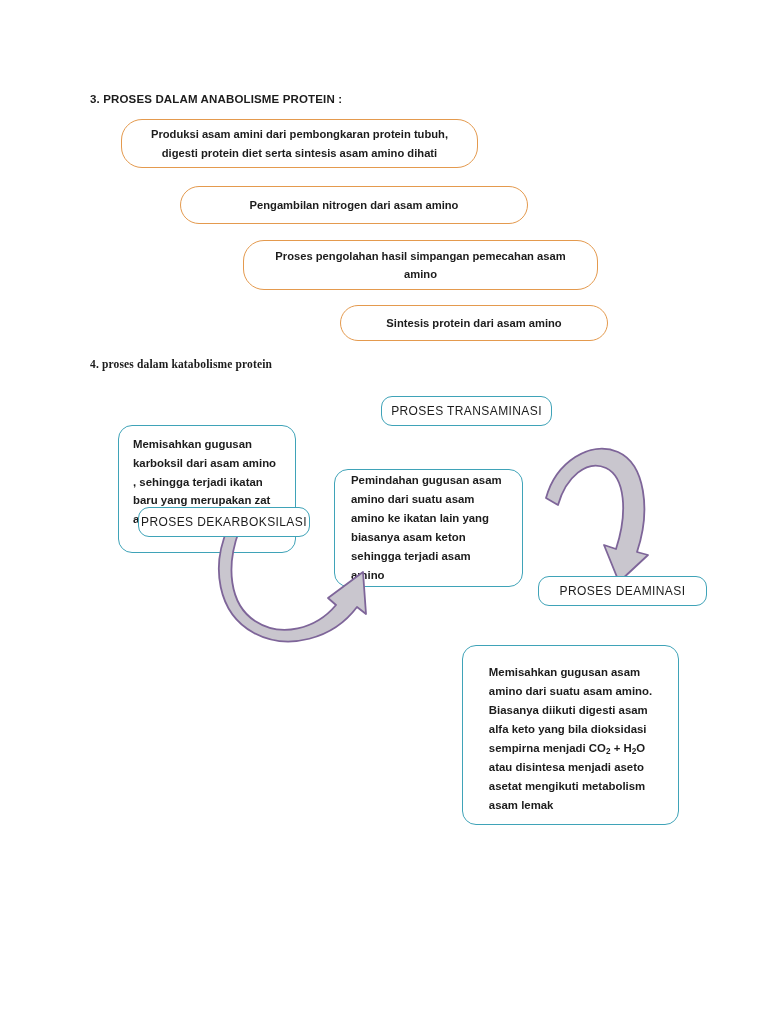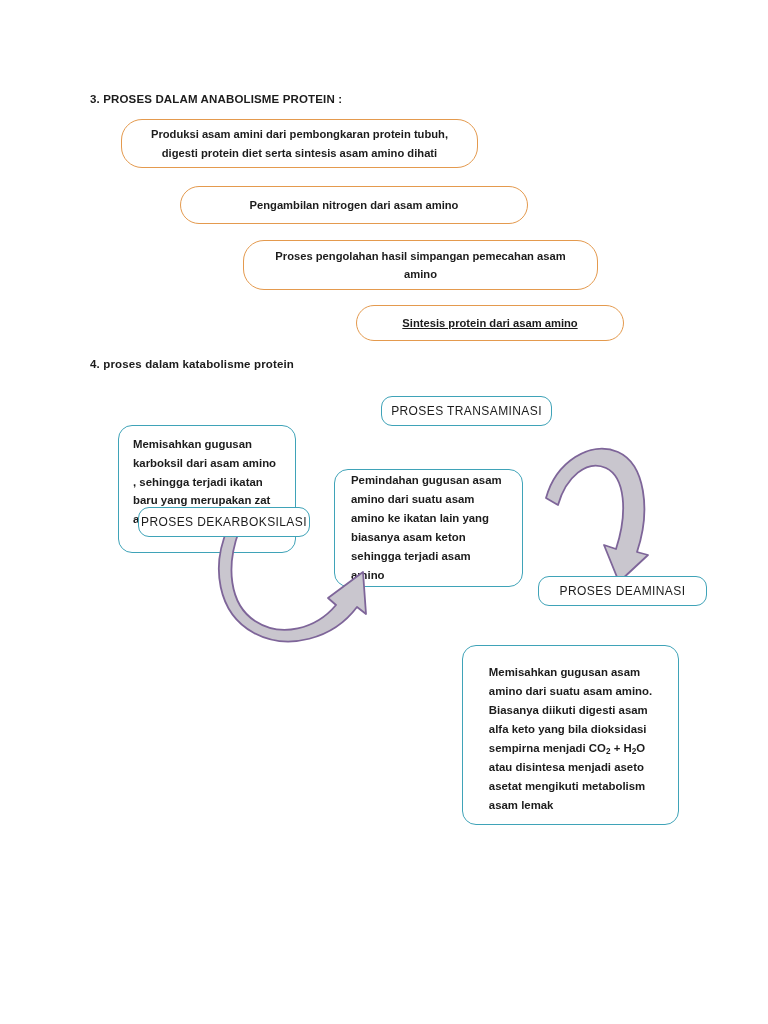--- a/index.html
+++ b/index.html
@@ -26,20 +26,21 @@
   .heading {
     position: absolute;
     font-size: 11.5px;
     font-weight: bold;
     letter-spacing: 0.15px;
     color: #1c1c1c;
     white-space: nowrap;
   }
   .heading.lower {
     font-weight: bold;
+    font-family: Liberation Serif, serif;
   }
 
   
   .obox {
     position: absolute;
     box-sizing: border-box;
     border: 1.6px solid #E49A4E;
     border-radius: 21px;
     background: #ffffff;
     display: flex;
@@ -128,21 +129,21 @@
       <span>amino</span>
     </div>
   </div>
 
   <div class="obox" style="left:180px; top:186px; width:348px; height:38px;">
     <div class="txt">
       <span>Pengambilan nitrogen dari asam amino</span>
     </div>
   </div>
 
-  <div class="obox" style="left:356px; top:305px; width:268px; height:36px;text-decoration:underline;">
+  <div class="obox" style="left:340px; top:305px; width:268px; height:36px;">
     <div class="txt">
       <span>Sintesis protein dari asam amino</span>
     </div>
   </div>
 
   <div class="heading lower" style="left:90px; top:358px;">4. proses dalam katabolisme protein</div>
 
   <div class="tbox z-desc" style="left:118px; top:388px; width:178px; height:128px;">
     <div class="txt" style="padding:0 4px 14px 4px;">Memisahkan gugusan karboksil dari asam amino , sehingga terjadi ikatan baru yang merupakan zat antara yang masih</div>
   </div>

